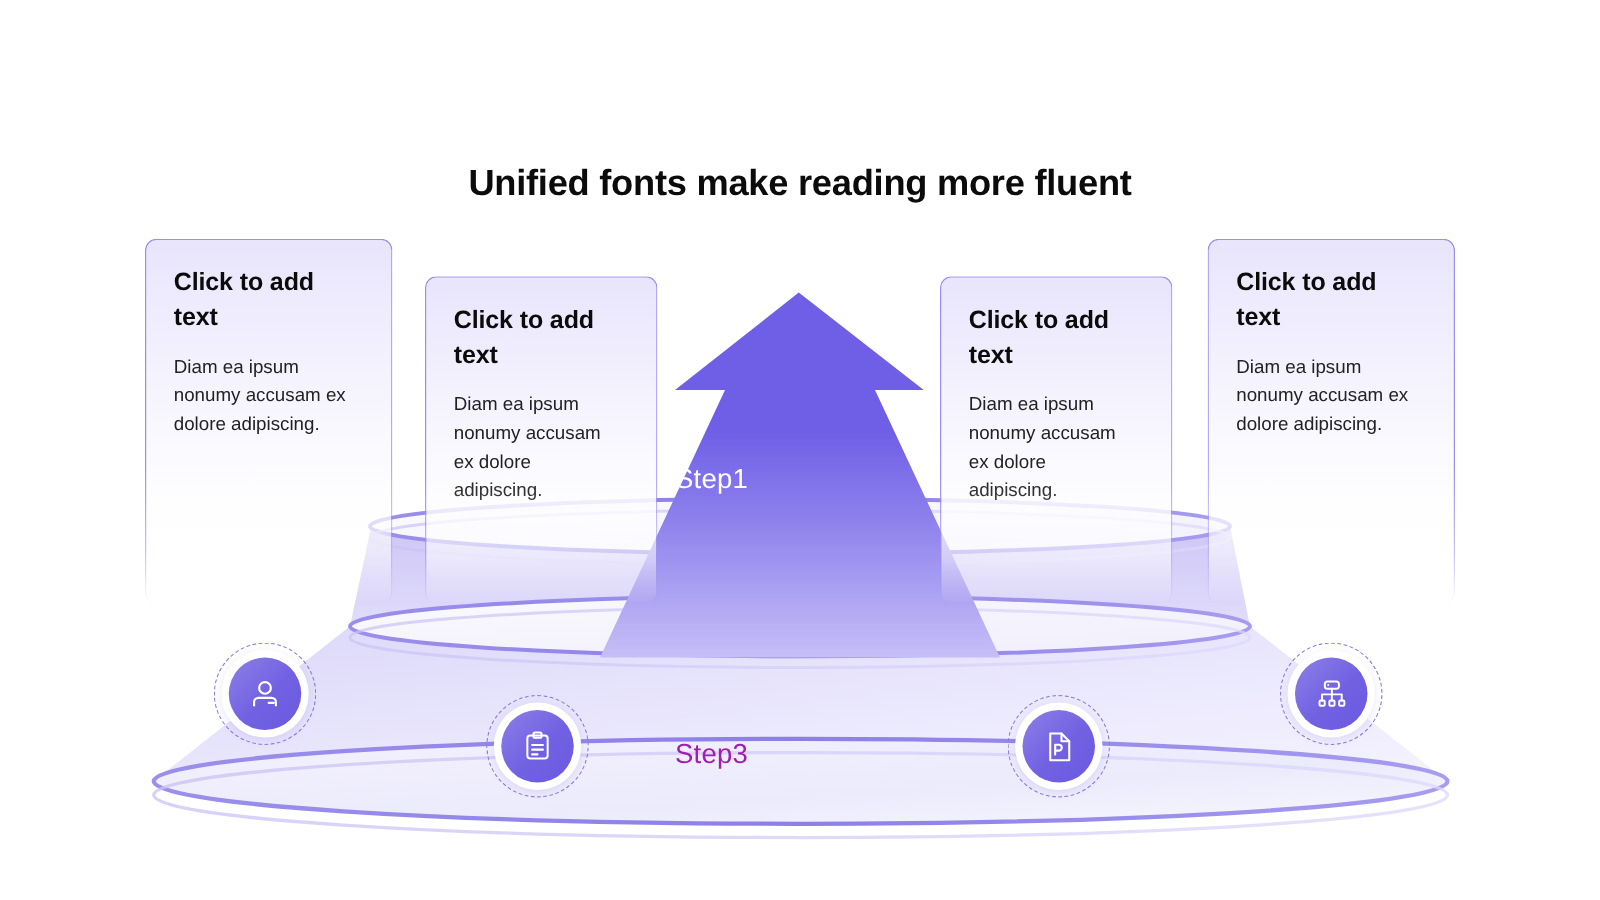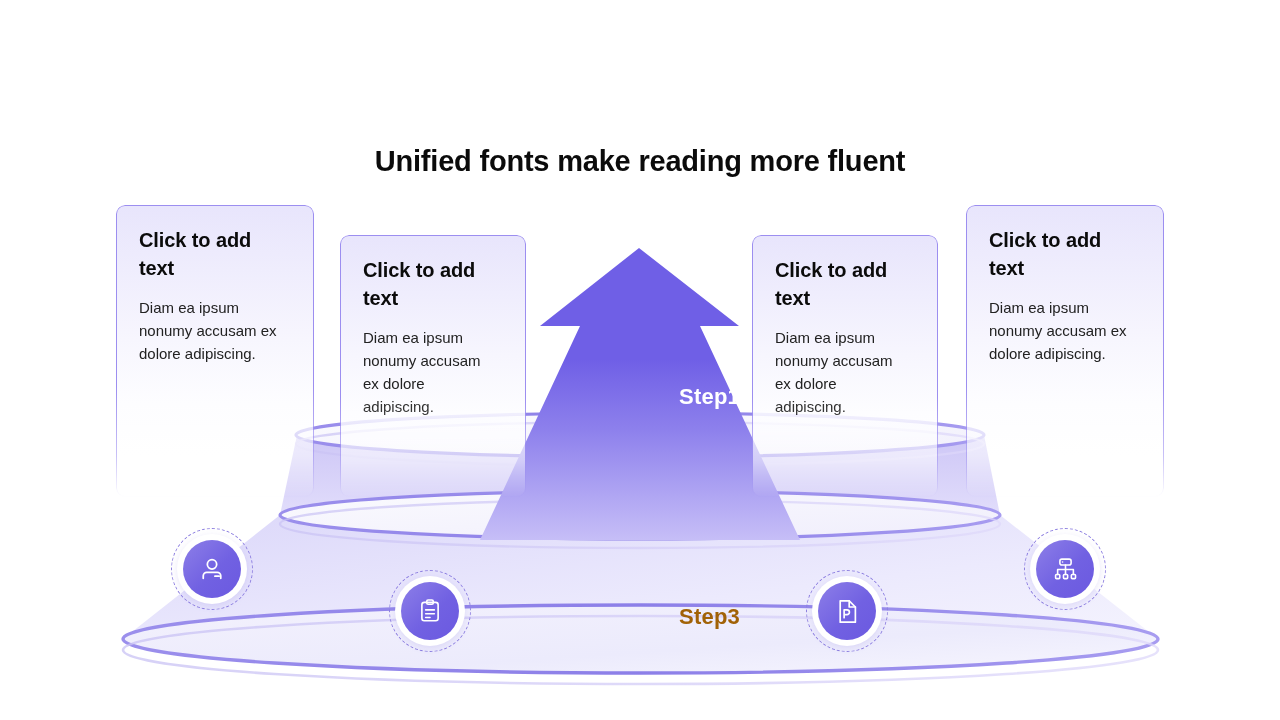--- a/index.html
+++ b/index.html
@@ -10,21 +10,21 @@
     width: 1280px;
     height: 720px;
     background: #ffffff;
     font-family: "Liberation Sans", sans-serif;
     overflow: hidden;
     position: relative;
   }
 
   #slide {
     position: absolute;
-    left: 0; top: 16px;
+    left: 0; top: 2px;
     width: 1280px;
     height: 596px;
     background: #ffffff;
   }
 
   
   #slide-title {
     position: absolute;
     left: 0;
     top: 126px;
@@ -77,29 +77,29 @@
   .card-body {
     font-size: 15px;
     color: #222222;
     line-height: 23px;
     margin: 0;
   }
 
   
   .step-label {
     position: absolute;
-    text-align: right;
+    text-align: left;
     font-size: 22px;
-    font-weight: bold;
+    font-weight: normal;
     letter-spacing: 0.2px;
     white-space: nowrap;
   }
   #step-label-1 { left: 540px; top: 368px; width: 200px; color: #ffffff; }
   #step-label-2 { left: 540px; top: 478px; width: 200px; color: #ffffff; }
-  #step-label-3 { left: 540px; top: 588px; width: 200px; color: #a16207; }
+  #step-label-3 { left: 540px; top: 588px; width: 200px; color: #a21caf; }
 
   
   .icon-badge {
     position: absolute;
     width: 82px;
     height: 82px;
     border-radius: 50%;
     box-sizing: border-box;
     border: 1px dashed #8d7fe0;
     display: flex;

